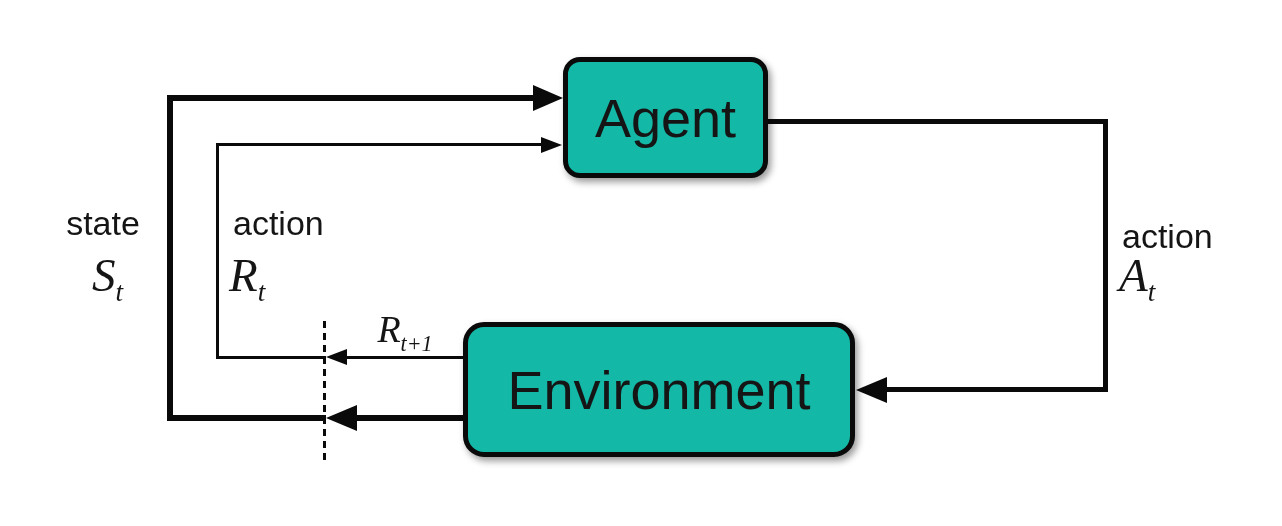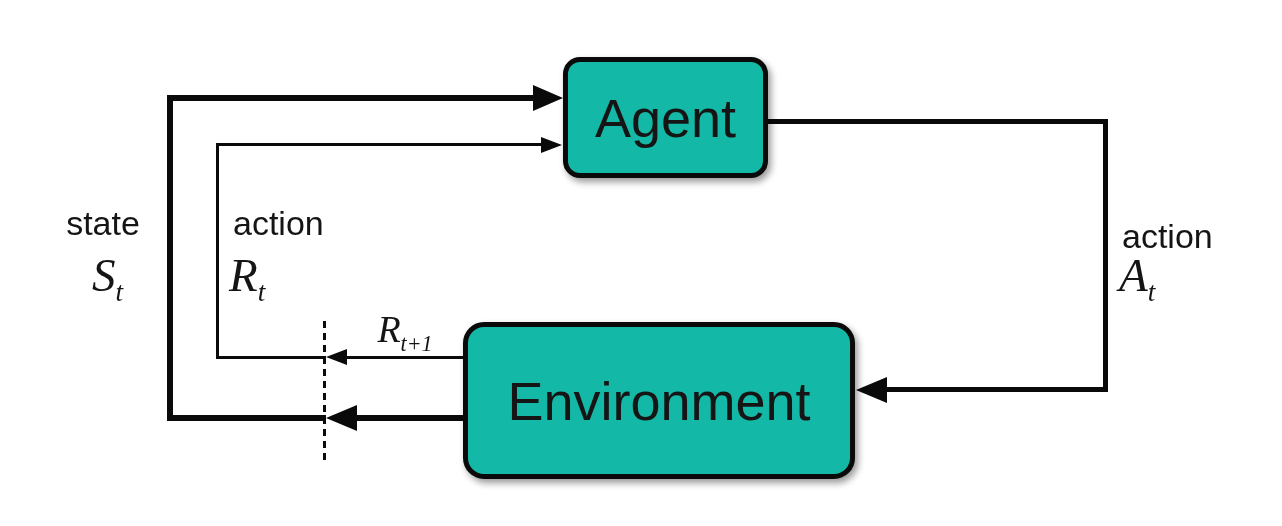--- a/index.html
+++ b/index.html
@@ -28,21 +28,21 @@
     box-shadow: 3px 4px 7px rgba(0,0,0,0.40);
     font-family: "Liberation Sans", sans-serif;
     color: #151515;
   }
   .node-agent {
     left: 563px; top: 57px; width: 205px; height: 121px;
     border-radius: 17px;
     font-size: 54px;
   }
   .node-env {
-    left: 463px; top: 322px; width: 392px; height: 157px;
+    left: 463px; top: 322px; width: 392px; height: 135px;
     border-radius: 21px;
     font-size: 54px;
   }
   
   .seg {
     position: absolute;
     background: #0a0a0a;
   }
   
   .tri {

